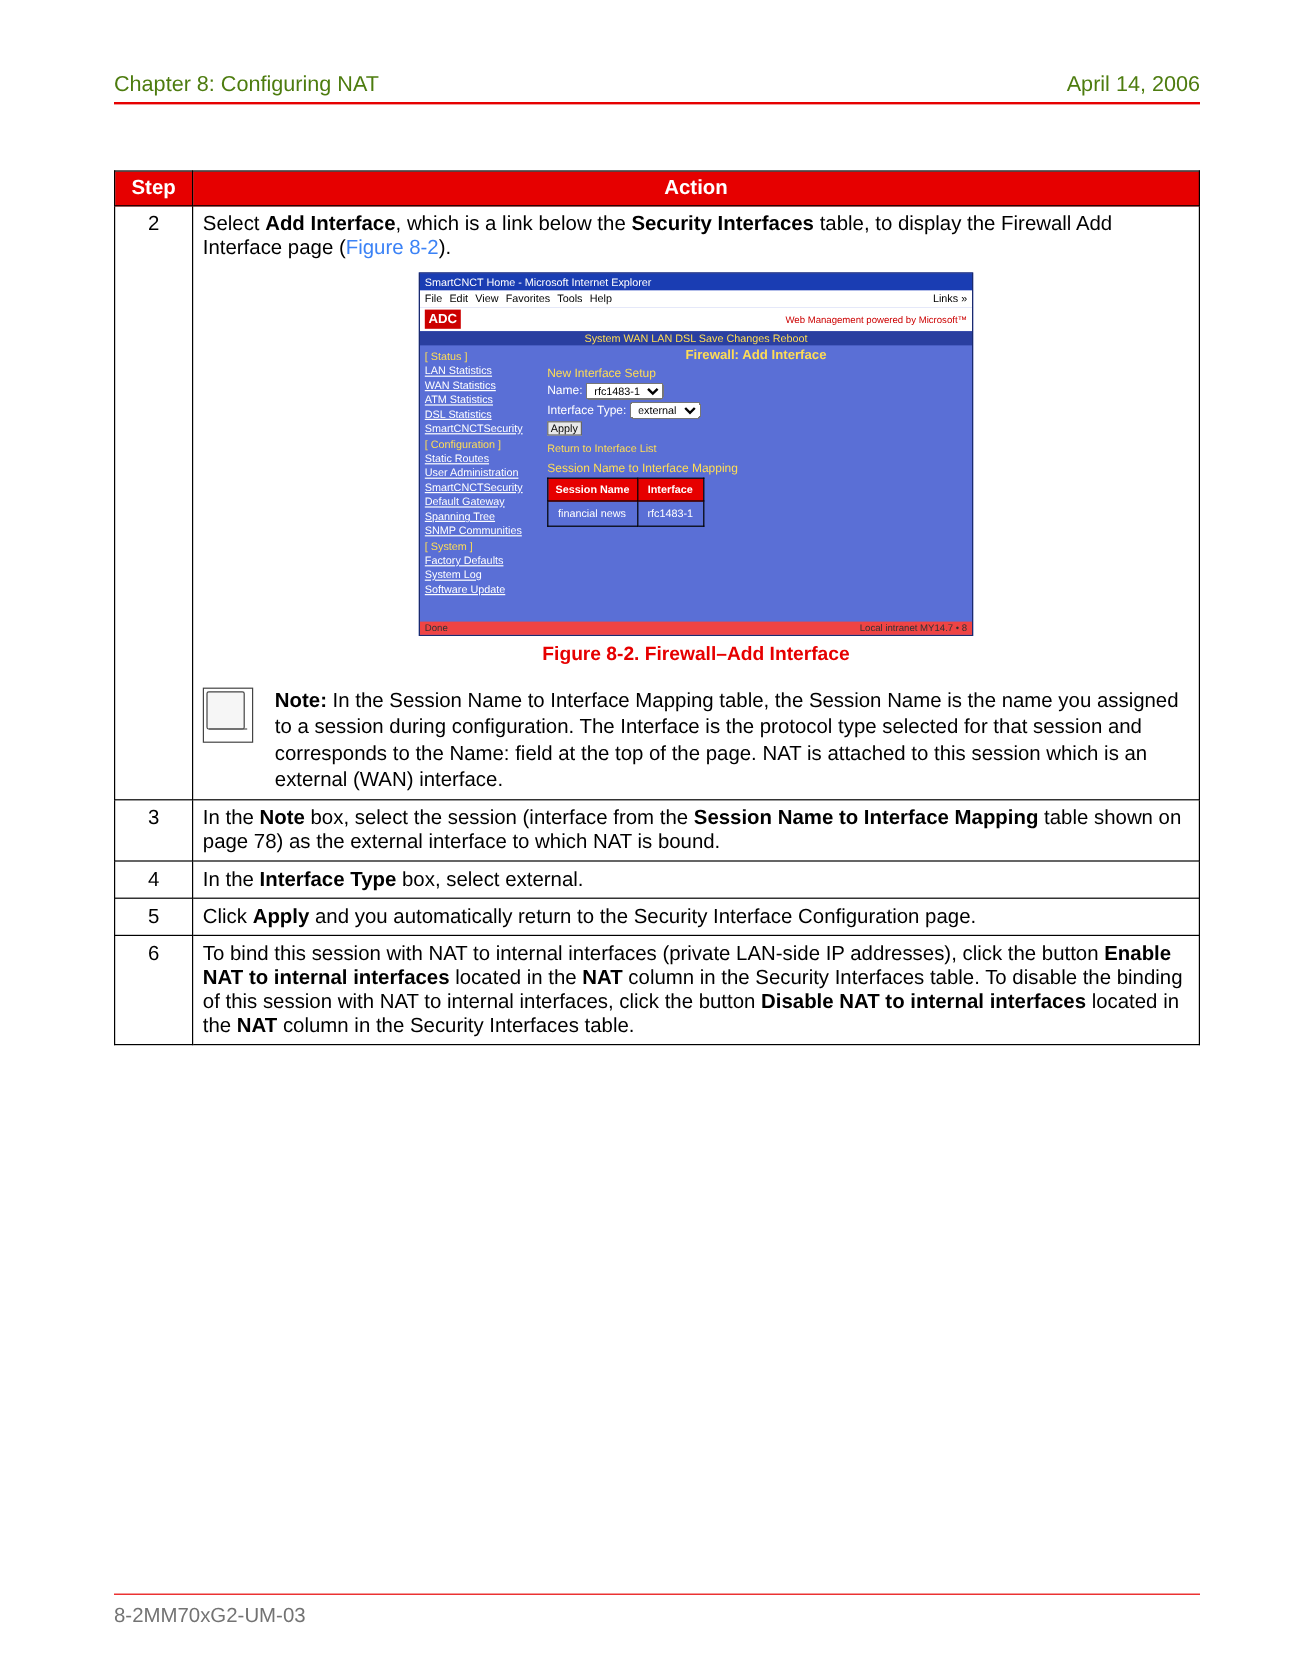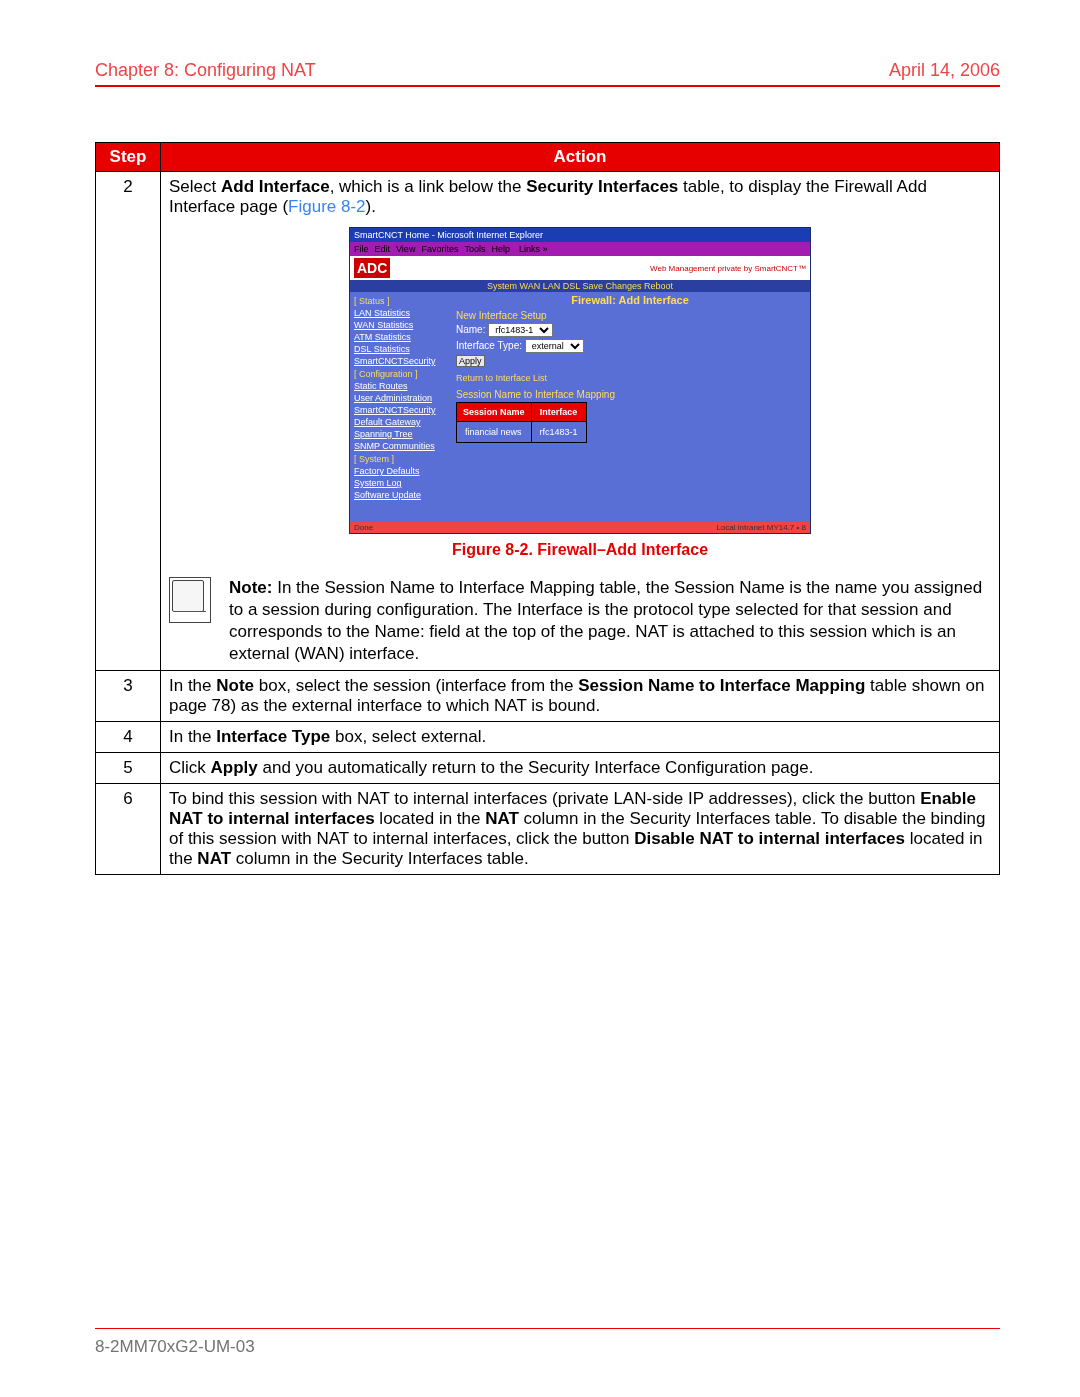--- a/index.html
+++ b/index.html
@@ -12,21 +12,21 @@
     width: 1080px;
     height: 1397px;
     position: relative;
     background: #fff;
     box-sizing: border-box;
     padding: 60px 80px 0 95px;
   }
   .header-row {
     display: flex;
     justify-content: space-between;
-    color: #ef4444;
+    color: #4d7c0f;
     font-size: 18px;
     margin-bottom: 4px;
   }
   .red-rule {
     border: none;
     border-top: 2px solid #e60000;
     margin: 0 0 55px 0;
   }
   table.steps {
     border-collapse: collapse;
@@ -73,42 +73,42 @@
     text-align: left;
     font-size: 10px;
   }
   .ie-title {
     background: #1a3db3;
     color: #fff;
     padding: 2px 4px;
     font-size: 9px;
   }
   .ie-menu {
-    background: #a21caf;
+    background: #ffffff;
     color: #000;
     padding: 2px 4px;
     font-size: 9px;
     display: flex;
     gap: 9px;
-    justify-content: flex-start;
+    justify-content: space-between;
   }
   .ie-menu .left { display:flex; gap:6px; }
   .ie-logo {
     background: #fff;
     padding: 2px 4px;
     display: flex;
     justify-content: space-between;
     align-items: center;
   }
   .adc-logo {
     display:inline-block;
     background:#c00;
     color:#fff;
     font-weight:bold;
-    font-size:14px;
+    font-size:11px;
     padding:2px 3px;
   }
   .tagline { color:#c00; font-size:8px; }
   .topnav {
     background: #2a3fa0;
     color: #ffdd55;
     text-align: center;
     font-size: 9px;
     padding: 1px 0;
   }
@@ -267,21 +267,21 @@
                 <span>Edit</span>
                 <span>View</span>
                 <span>Favorites</span>
                 <span>Tools</span>
                 <span>Help</span>
               </div>
               <span>Links »</span>
             </div>
             <div class="ie-logo">
               <span class="adc-logo">ADC</span>
-              <span class="tagline">Web Management private by SmartCNCT™</span>
+              <span class="tagline">Web Management powered by Microsoft™</span>
             </div>
             <div class="topnav">System   WAN   LAN   DSL   Save Changes   Reboot</div>
             <div class="ie-body">
               <div class="sidenav">
                 <div class="section">[ Status ]</div>
                 <a>LAN Statistics</a>
                 <a>WAN Statistics</a>
                 <a>ATM Statistics</a>
                 <a>DSL Statistics</a>
                 <a>SmartCNCTSecurity</a>

